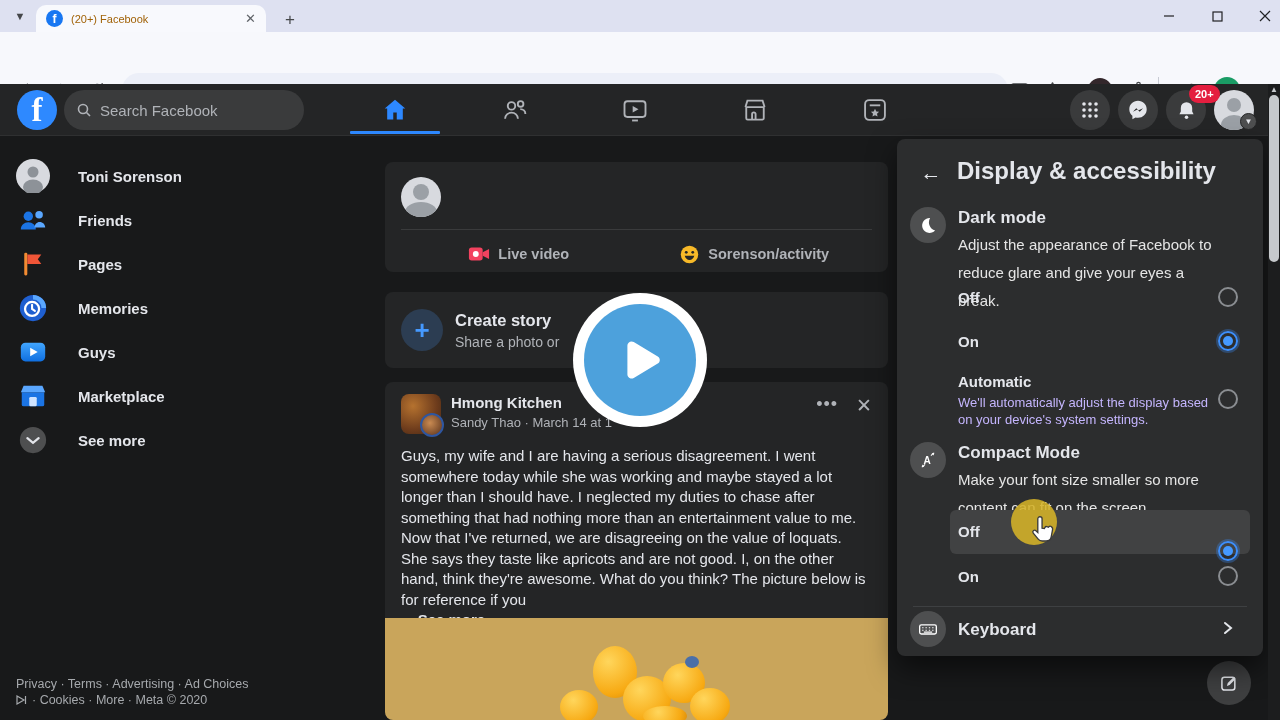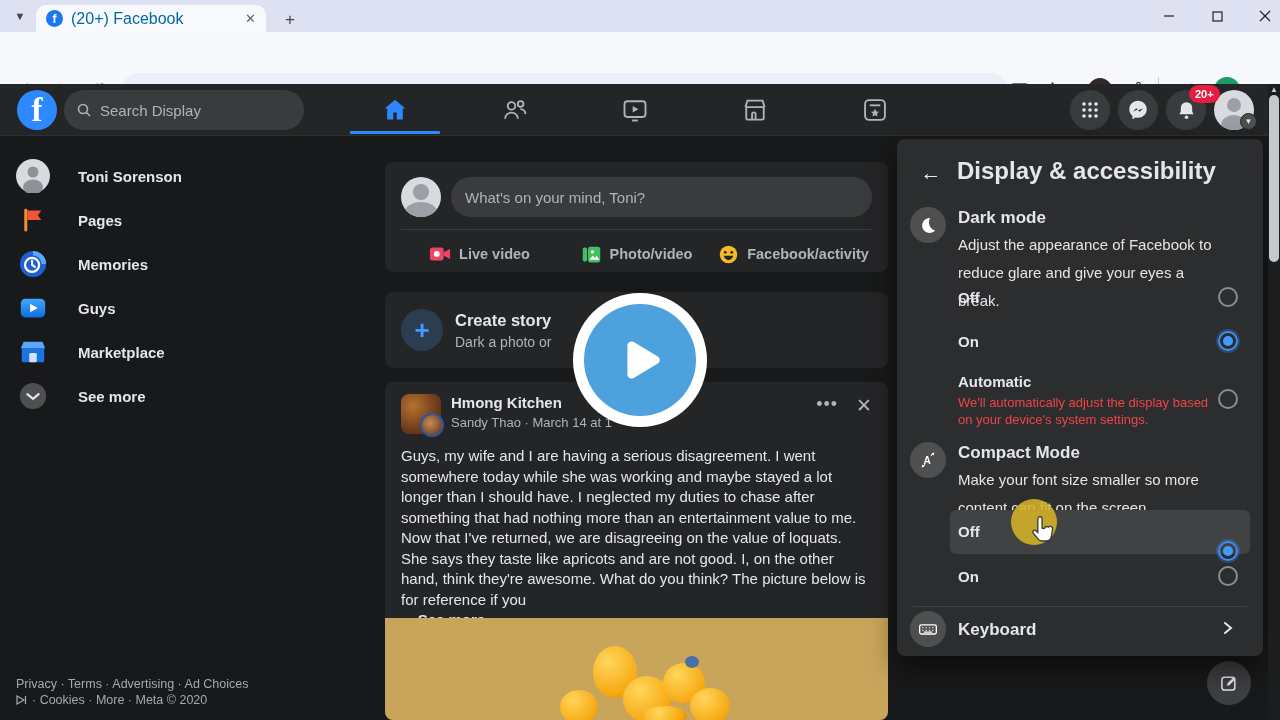--- a/index.html
+++ b/index.html
@@ -7,21 +7,21 @@
        font-family:"Liberation Sans",sans-serif;-webkit-font-smoothing:antialiased;}
   .abs{position:absolute;}
   .flex{display:flex;align-items:center;}
   .cc{display:flex;align-items:center;justify-content:center;}
 
   
   .titlebar{left:0;top:0;width:1280px;height:32px;background:#dee1f1;}
   .tab{left:36px;top:5px;width:230px;height:27px;background:#f8f9fd;border-radius:10px 10px 0 0;
        display:flex;align-items:center;padding:0 10px;box-sizing:border-box;gap:8px;}
   .favicon{width:17px;height:17px;border-radius:50%;background:#1877f2;color:#fff;font-size:12px;font-weight:bold;}
-  .tab-title{font-size:16px;color:#0369a1;flex:1;white-space:nowrap;overflow:hidden;}
+  .tab-title{font-size:11px;color:#a16207;flex:1;white-space:nowrap;overflow:hidden;}
   .tab-x{color:#5f6368;font-size:13px;cursor:default;}
   .newtab{left:278px;top:8px;width:24px;height:24px;color:#45474a;font-size:17px;}
   .tabchev{left:8px;top:6px;width:24px;height:20px;color:#45474a;font-size:11px;}
   .winctl{top:0;width:42px;height:32px;color:#202124;}
   .toolbar{left:0;top:32px;width:1280px;height:52px;background:#f7f8fc;}
   .navbtn{top:44px;width:28px;height:28px;font-size:17px;color:#45474a;}
   .omnibox{left:122px;top:41px;width:886px;height:34px;border-radius:17px;background:#eceff8;
            display:flex;align-items:center;padding-left:14px;box-sizing:border-box;gap:11px;}
   .url{font-size:13.5px;color:#202124;}
   .tbicon{top:44px;width:28px;height:28px;}
@@ -208,21 +208,21 @@
   <div class="abs tbicon cc" style="left:1249px;color:#46484b;font-size:16px;">⋮</div>
 </div>
 
 <div class="abs fbheader"></div>
 <div class="abs fblogo cc">f</div>
 <div class="abs fbsearch">
   <svg width="16" height="16" viewBox="0 0 16 16">
       <circle cx="7" cy="7" r="4.5" fill="none" stroke="#b0b3b8" stroke-width="1.6"></circle>
       <path d="M10.5 10.5L14 14" stroke="#b0b3b8" stroke-width="1.6"></path>
     </svg>
-  <span>Search Display</span>
+  <span>Search Facebook</span>
 </div>
 <div class="abs navtab cc" style="left:379px;">
   <svg width="28" height="28" viewBox="0 0 24 24">
       <path d="M12 3.3l8.8 7.5h-2.1v9.4h-5.2v-6h-3v6H5.3v-9.4H3.2z" fill="#2d88ff"></path>
     </svg>
 </div>
 <div class="abs nav-underline"></div>
 <div class="abs navtab cc" style="left:499px;">
   <svg width="28" height="28" viewBox="0 0 24 24" fill="none" stroke="#b0b3b8" stroke-width="1.6">
       <circle cx="9" cy="8.5" r="3.2"></circle>
@@ -292,20 +292,31 @@
       <svg width="34" height="34" viewBox="0 0 34 34">
           <circle cx="17" cy="17" r="17" fill="#d8dadf"></circle>
           <circle cx="17" cy="13" r="5.5" fill="#8d9298"></circle>
           <ellipse cx="17" cy="28" rx="10" ry="7.5" fill="#8d9298"></ellipse>
         </svg>
     </span>
     <span class="lbl">Toni Sorenson</span>
   </div>
   <div class="srow">
     <span class="sic">
+      <svg width="30" height="30" viewBox="0 0 32 32">
+          <circle cx="11" cy="12" r="5" fill="#1b74e4"></circle>
+          <path d="M3 26c0-4.4 3.6-7.5 8-7.5s8 3.1 8 7.5z" fill="#1b74e4"></path>
+          <circle cx="22.5" cy="10.5" r="4" fill="#5aa7ff"></circle>
+          <path d="M17.5 24c.4-3.6 2.6-6 5.5-6 3.4 0 6 2.6 6 6z" fill="#5aa7ff"></path>
+        </svg>
+    </span>
+    <span class="lbl">Friends</span>
+  </div>
+  <div class="srow">
+    <span class="sic">
       <svg width="28" height="28" viewBox="0 0 32 32">
           <rect x="6" y="3" width="3.5" height="26" rx="1.5" fill="#f28b32"></rect>
           <path d="M9.5 5h16l-4 5.5 4 5.5h-16z" fill="#f05537"></path>
         </svg>
     </span>
     <span class="lbl">Pages</span>
   </div>
   <div class="srow">
     <span class="sic">
       <svg width="30" height="30" viewBox="0 0 32 32">
@@ -360,60 +371,48 @@
         <path d="M1 1l7 4-7 4z" fill="none" stroke="#a6a9ad" stroke-width="1.2"></path>
         <path d="M9.5 1v8" stroke="#a6a9ad" stroke-width="1.2"></path>
       </svg>
     <span>· Cookies · More · Meta © 2020</span>
   </div>
 </div>
 
 <div class="abs card composer">
   <div class="flex">
     <div class="cavatar"></div>
-    <div class="cpill">
-      <span>What's on your mind, Toni?</span>
-    </div>
   </div>
   <div class="cdivider"></div>
   <div class="cactions">
     <div class="caction">
       <svg width="22" height="18" viewBox="0 0 24 18">
           <rect x="1" y="2" width="15" height="14" rx="3" fill="#f3425f"></rect>
           <path d="M16 7l7-3.5v11L16 11z" fill="#f3425f"></path>
           <circle cx="8.5" cy="9" r="3.2" fill="#fff"></circle>
         </svg>
       <span>Live video</span>
     </div>
     <div class="caction">
       <svg width="21" height="21" viewBox="0 0 24 24">
-          <rect x="2" y="4" width="5" height="16" rx="2" fill="#45bd62"></rect>
-          <rect x="8" y="3" width="14" height="18" rx="3" fill="#45bd62"></rect>
-          <circle cx="13" cy="9" r="1.8" fill="#fff"></circle>
-          <path d="M9.5 18l4-5 2.5 3 2-2.5 3 4.5z" fill="#fff"></path>
-        </svg>
-      <span>Photo/video</span>
-    </div>
-    <div class="caction">
-      <svg width="21" height="21" viewBox="0 0 24 24">
           <circle cx="12" cy="12" r="10" fill="#f7b928"></circle>
           <circle cx="8.3" cy="9.5" r="1.6" fill="#242526"></circle>
           <circle cx="15.7" cy="9.5" r="1.6" fill="#242526"></circle>
           <path d="M6.5 13.5c.8 3 2.9 4.8 5.5 4.8s4.7-1.8 5.5-4.8z" fill="#242526"></path>
         </svg>
-      <span>Facebook/activity</span>
+      <span>Sorenson/activity</span>
     </div>
   </div>
 </div>
 
 <div class="abs card story">
   <div class="storyplus cc">+</div>
   <div>
     <div class="t1">Create story</div>
-    <div class="t2">Dark a photo or</div>
+    <div class="t2">Share a photo or</div>
   </div>
 </div>
 
 <div class="abs card postcard">
   <div class="phead">
     <div class="pavatar">
         <div class="ring"></div>
       </div>
     <div>
       <div class="pname">Hmong Kitchen</div>
@@ -460,21 +459,21 @@
   <div class="abs sectitle" style="left:61px;top:69px;">Dark mode</div>
   <div class="abs secdesc" style="left:61px;top:92px;width:266px;">Adjust the appearance of Facebook to reduce glare and give your eyes a break.</div>
 
   <div class="abs optlbl" style="left:61px;top:150px;">Off</div>
   <div class="abs radio" style="left:321px;top:148px;"></div>
 
   <div class="abs optlbl" style="left:61px;top:194px;">On</div>
   <div class="abs radio sel" style="left:321px;top:192px;"></div>
 
   <div class="abs optlbl" style="left:61px;top:234px;">Automatic</div>
-  <div class="abs" style="left:61px;top:255px;width:252px;color:#ef4444;font-size:13px;line-height:17px;">We'll automatically adjust the display based on your device's system settings.</div>
+  <div class="abs" style="left:61px;top:255px;width:252px;color:#c4b5fd;font-size:13px;line-height:17px;">We'll automatically adjust the display based on your device's system settings.</div>
   <div class="abs radio" style="left:321px;top:250px;"></div>
 
   <div class="abs seccirc cc" style="left:13px;top:303px;">
     <svg width="22" height="22" viewBox="0 0 24 24">
         <text x="7" y="16" font-size="11" font-weight="bold" fill="#fff" font-family="Liberation Sans,sans-serif">A</text>
         <path d="M16 5l3-1-1 3z" fill="#fff"></path>
         <path d="M18.2 4.2l-3 3" stroke="#fff" stroke-width="1.2"></path>
         <path d="M8 19l-3 1 1-3z" fill="#fff"></path>
         <path d="M5.8 19.8l3-3" stroke="#fff" stroke-width="1.2"></path>
       </svg>

